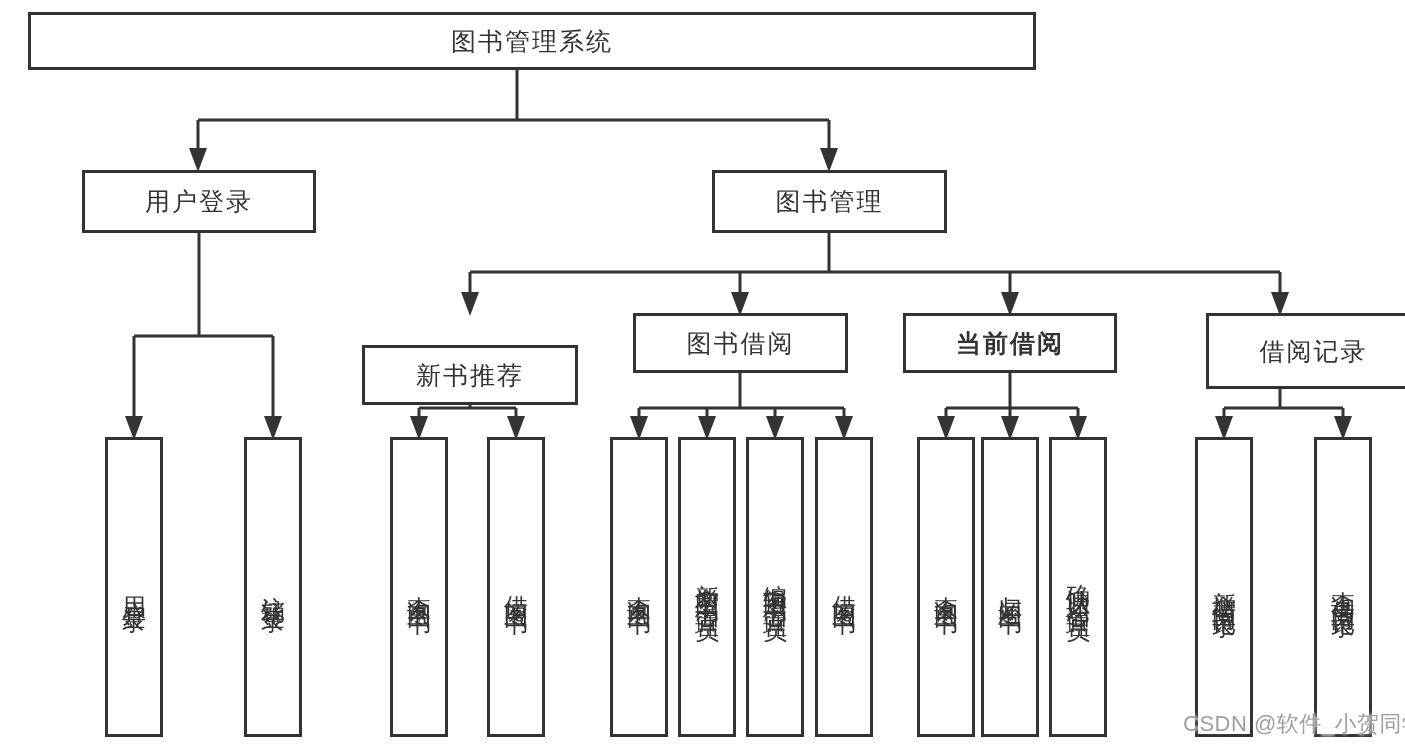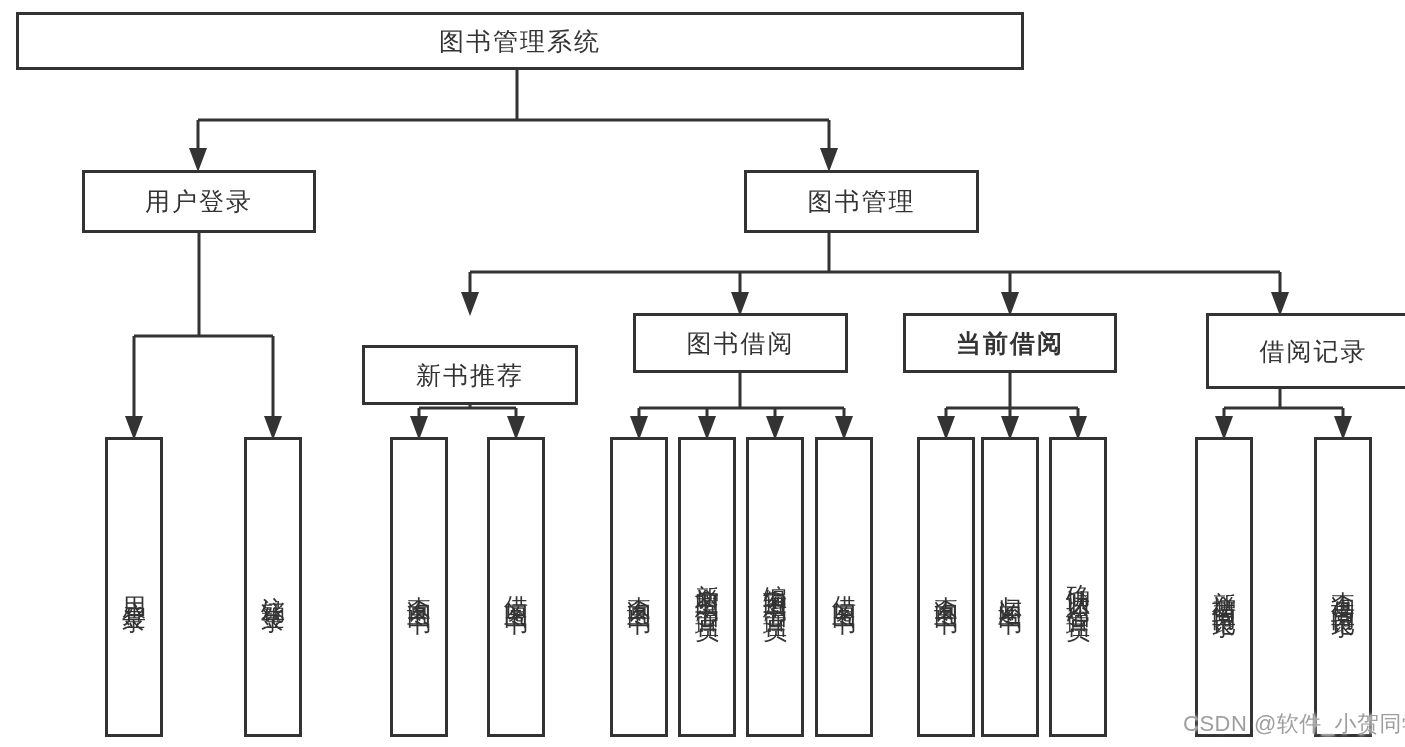--- a/index.html
+++ b/index.html
@@ -100,24 +100,24 @@
       <polygon points="766,416 784,416 775,440"></polygon>
       <polygon points="835,416 853,416 844,440"></polygon>
       <polygon points="937,416 955,416 946,440"></polygon>
       <polygon points="1001,416 1019,416 1010,440"></polygon>
       <polygon points="1069,416 1087,416 1078,440"></polygon>
       <polygon points="1215,416 1233,416 1224,440"></polygon>
       <polygon points="1334,416 1352,416 1343,440"></polygon>
     </g>
   </svg>
 
-  <div class="node hnode" style="left:16px; top:12px; width:1008px; height:58px;">图书管理系统</div>
+  <div class="node hnode" style="left:28px; top:12px; width:1008px; height:58px;">图书管理系统</div>
 
   <div class="node hnode" style="left:82px; top:170px; width:234px; height:63px;">用户登录</div>
-  <div class="node hnode" style="left:712px; top:170px; width:235px; height:63px;margin-left:32px;">图书管理</div>
+  <div class="node hnode" style="left:712px; top:170px; width:235px; height:63px;">图书管理</div>
 
   <div class="node hnode" style="left:362px; top:313px; width:216px; height:60px;margin-top:32px;">新书推荐</div>
   <div class="node hnode" style="left:633px; top:313px; width:215px; height:60px;text-align:right;">图书借阅</div>
   <div class="node hnode" style="left:903px; top:313px; width:214px; height:60px;font-weight:bold;">当前借阅</div>
   <div class="node hnode" style="left:1206px; top:313px; width:215px; height:76px;">借阅记录</div>
 
   <div class="node leaf" style="left:105px;">用户登录</div>
   <div class="node leaf" style="left:244px;">注销登录</div>
 
   <div class="node leaf" style="left:390px;">查询图书</div>

